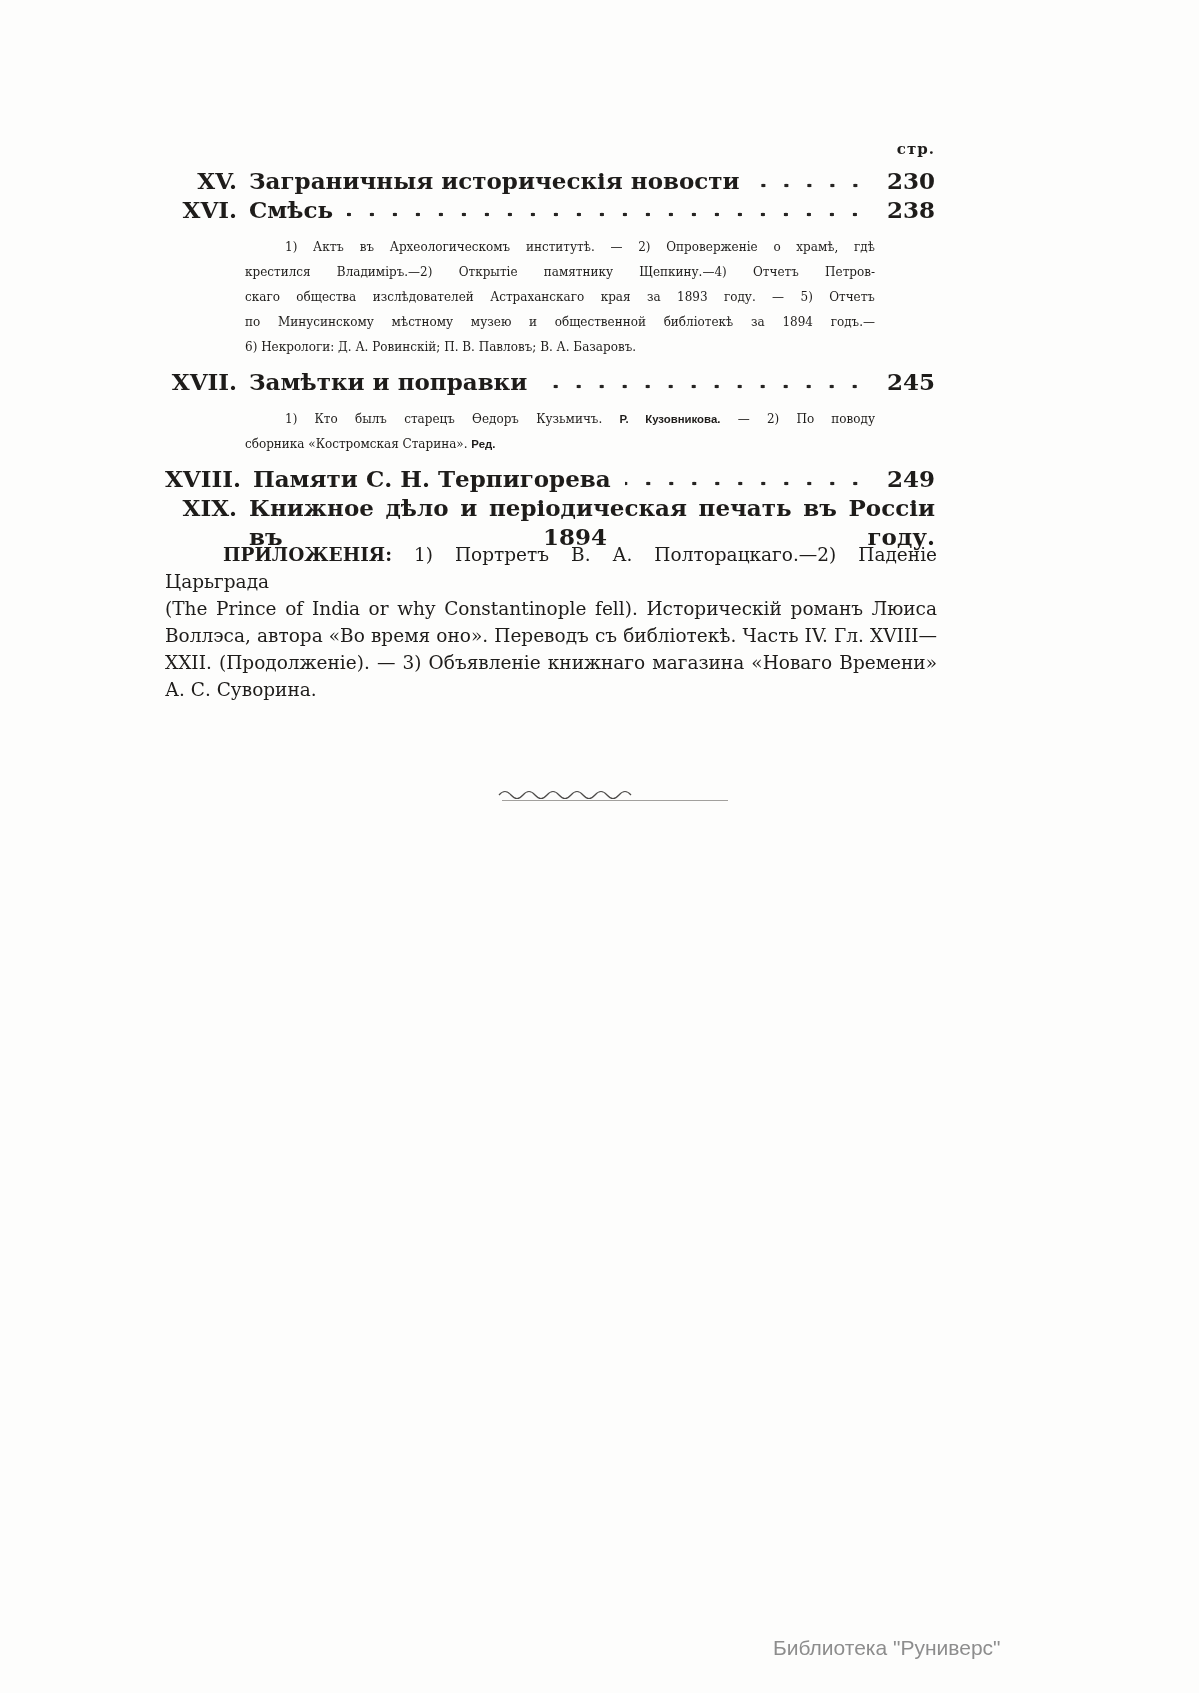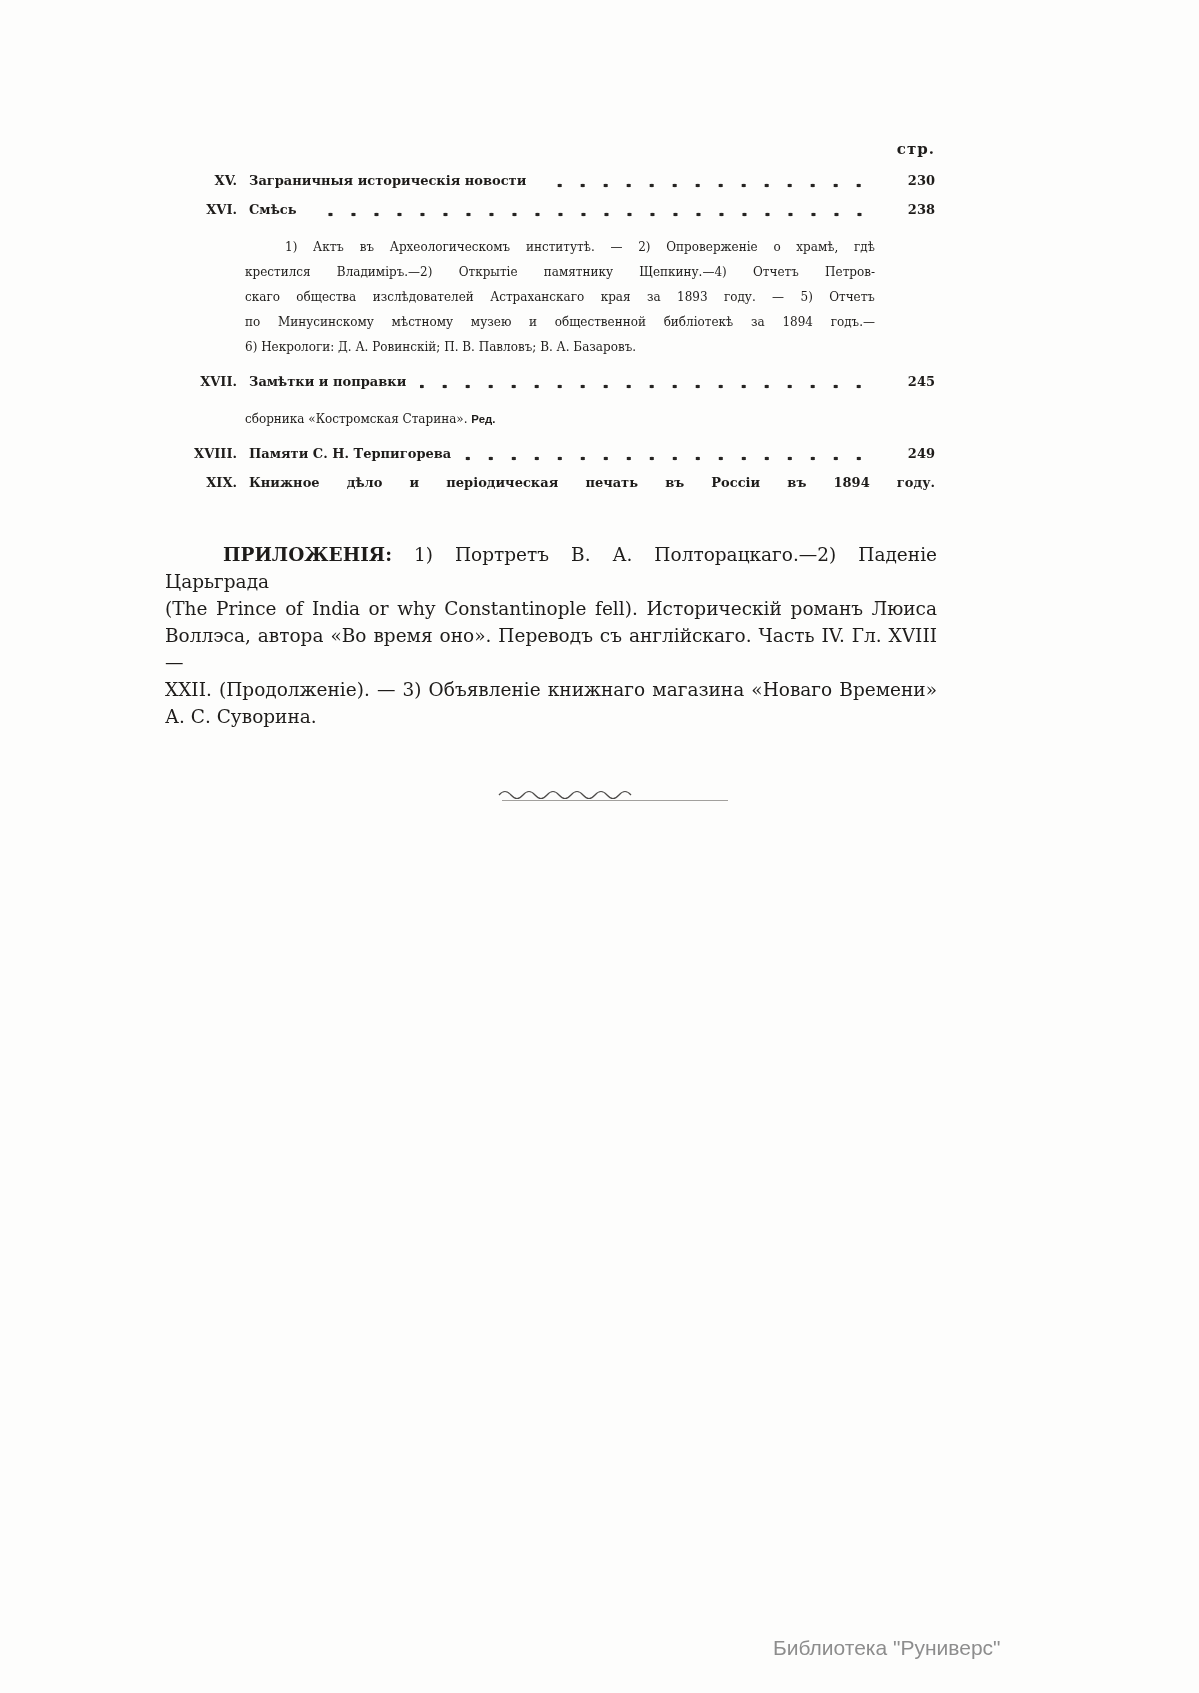--- a/index.html
+++ b/index.html
@@ -12,21 +12,21 @@
     color:#1e1c1a;
     overflow:hidden;
     padding-left:16px;
   }
   
   .toc { position:absolute; left:165px; top:140px; width:770px; }
   .col-head {
     text-align:right; font-size:15px; line-height:18px;
     font-weight:bold; letter-spacing:1px; margin-bottom:8px;
   }
-  .row { display:flex; align-items:baseline; line-height:29px; font-size:13px; font-weight:bold; }
+  .row { display:flex; align-items:baseline; line-height:29px; font-size:23px; font-weight:bold; }
   .num { flex:0 0 72px; text-align:right; padding-right:12px; white-space:nowrap; }
   .title { white-space:nowrap; }
   .title.stretch { flex:1; white-space:normal; text-align:justify; text-align-last:justify; }
   .dots {
     flex:1; height:5px; align-self:flex-end;
     margin:0 12px 7px 14px;
     background-image:radial-gradient(circle at 3px 2.5px, #262422 1.8px, rgba(0,0,0,0) 2.1px);
     background-size:23px 5px; background-repeat:repeat-x; background-position:right center;
   }
   .pg { flex:0 0 44px; text-align:right; }
@@ -85,41 +85,42 @@
       <div class="nline">6) Некрологи: Д. А. Ровинскій; П. В. Павловъ; В. А. Базаровъ.</div>
     </div>
 
     <div class="row">
       <span class="num">XVII.</span>
       <span class="title">Замѣтки и поправки</span>
       <span class="dots"></span>
       <span class="pg">245</span>
     </div>
     <div class="note">
+      <div class="nline njust indent"><span>1) Кто былъ старецъ Ѳедоръ Кузьмичъ. </span><span class="bold">Р. Кузовникова.</span><span> — 2) По поводу</span></div>
       <div class="nline"><span>сборника «Костромская Старина». </span><span class="bold">Ред.</span></div>
     </div>
 
     <div class="row">
       <span class="num">XVIII.</span>
       <span class="title">Памяти С. Н. Терпигорева</span>
       <span class="dots"></span>
       <span class="pg">249</span>
     </div>
 
     <div class="row">
       <span class="num">XIX.</span>
       <span class="title stretch">Книжное дѣло и періодическая печать въ Россіи въ 1894 году.</span>
     </div>
 
   </div>
 
   <div class="appendix">
     <div class="aline njust indent-a"><span class="bold-serif">ПРИЛОЖЕНІЯ:</span><span> 1) Портретъ В. А. Полторацкаго.—2) Паденіе Царьграда</span></div>
     <div class="aline njust">(The Prince of India or why Constantinople fell). Историческій романъ Люиса</div>
-    <div class="aline njust">Воллэса, автора «Во время оно». Переводъ съ англійскаго. Часть IV. Гл. XVIII—</div>
+    <div class="aline njust">Воллэса, автора «Во время оно». Переводъ съ библіотекѣ. Часть IV. Гл. XVIII—</div>
     <div class="aline njust">XXII. (Продолженіе). — 3) Объявленіе книжнаго магазина «Новаго Времени»</div>
     <div class="aline">А. С. Суворина.</div>
   </div>
 
   <svg class="divider" width="234" height="18" viewBox="0 0 234 18">
     <path d="M2,8 q6,-7 12,0 t12,0 t12,0 t12,0 t12,0 t12,0 t12,0 t12,0 t12,0 t12,0 t12,0" fill="none" stroke="#4c4a48" stroke-width="1.2"></path>
     <line x1="5" y1="13.5" x2="231" y2="13.5" stroke="#8a8884" stroke-width="0.8"></line>
   </svg>
 
   <div class="watermark">Библиотека "Руниверс"</div>

